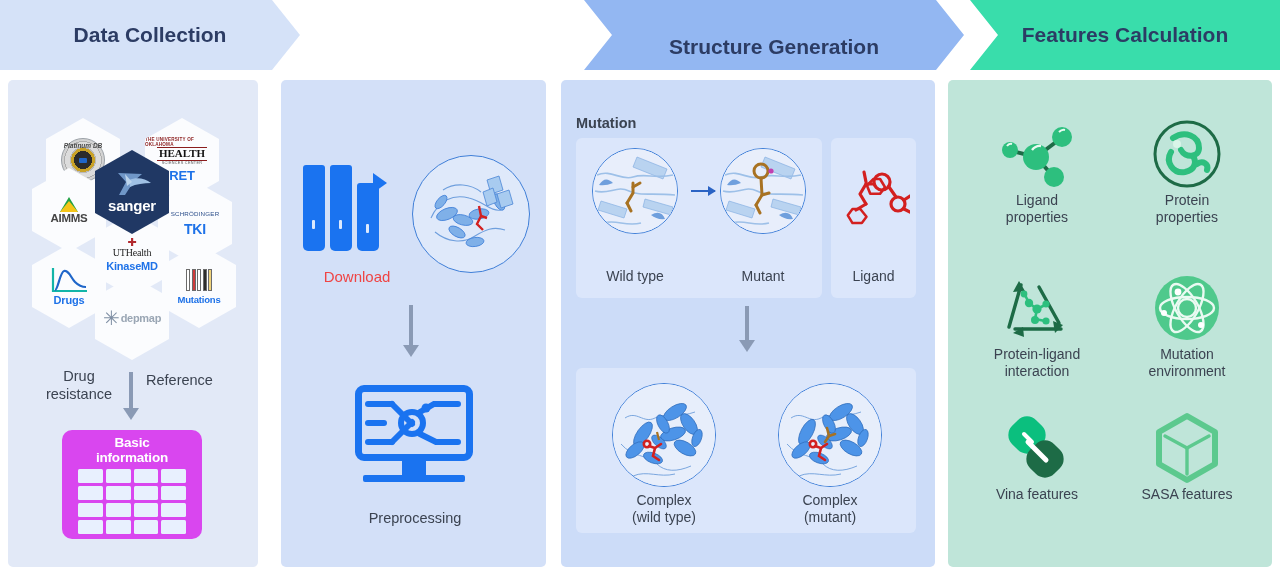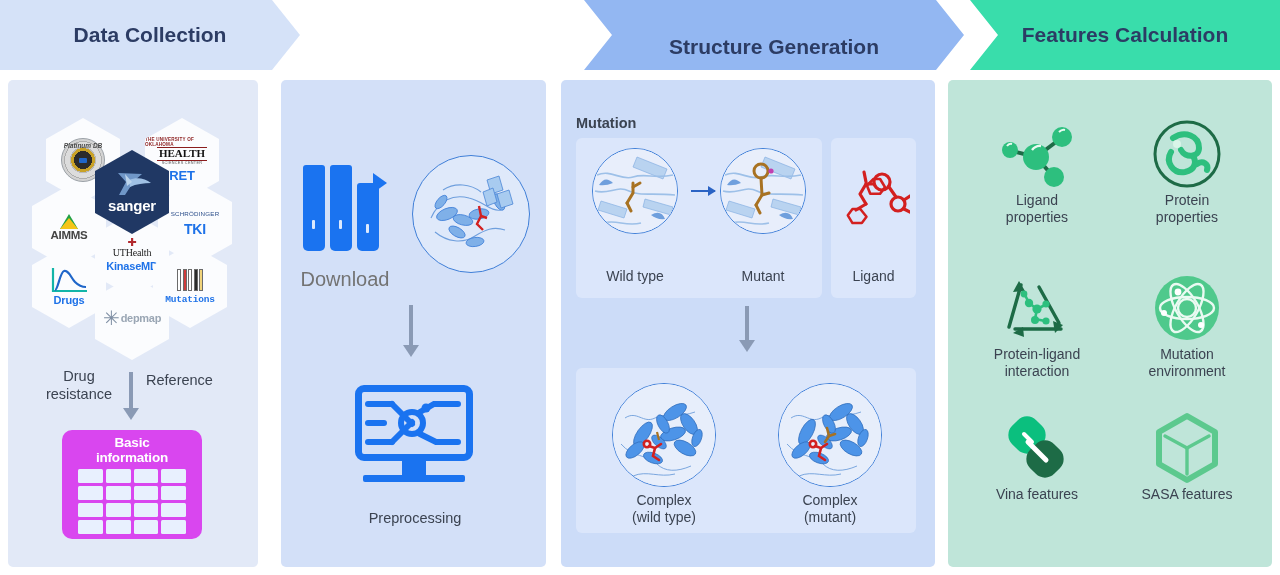--- a/index.html
+++ b/index.html
@@ -107,22 +107,22 @@
                    grid-template-rows:repeat(4,1fr); gap:3px; }
   .bitable .cell { height:14px; background:#e8f0fe; border-radius:1.5px; }
 
   
   .dl-icon { position:absolute; left:303px; top:163px; width:84px; height:88px; }
   .dl-icon i { position:absolute; bottom:0; background:#1a73f0; border-radius:3px 3px 5px 5px; }
   .dl-icon .tick { position:absolute; width:3px; height:9px; background:#dce9fd; border-radius:1px; }
   .dl-icon .tri { position:absolute; right:0; top:10px; width:0;height:0;
                   border-top:10px solid transparent;border-bottom:10px solid transparent;
                   border-left:14px solid #1a73f0; }
-  .cap-dl { position:absolute; left:290px; top:268px; width:110px; text-align:center;
-            font-size:20px; color:#737373; }
+  .cap-dl { position:absolute; left:302px; top:268px; width:110px; text-align:center;
+            font-size:15px; color:#ef4444; }
 
   .prot-circle { position:absolute; border-radius:50%; overflow:hidden; }
   .pc1 { left:412px; top:155px; width:118px; height:118px;
          border:1.4px solid #3f7fd8; background:#dfe9fa; }
 
   .pp-icon { position:absolute; left:355px; top:385px; width:118px; height:98px; }
   .pp-icon .screen { position:absolute; left:0; top:0; width:118px; height:76px;
                      border:7px solid #1a73f0; border-radius:9px; }
   .pp-icon .neck { position:absolute; left:47px; top:76px; width:24px; height:14px; background:#1a73f0; }
   .pp-icon .base { position:absolute; left:8px; top:90px; width:102px; height:7px;
@@ -175,21 +175,21 @@
   <div class="panel p4"></div>
 
   <div class="hexwrap">
 
     <div class="hex" style="left:14px; top:0;">
       <div class="disc">
         <div class="disc-txt">Platinum DB</div>
       </div>
     </div>
 
-    <div class="hex" style="left:0; top:67px;align-items:center;">
+    <div class="hex" style="left:0; top:50px;align-items:center;">
       <div class="aimms-tri"></div>
       <div class="aimms-txt">AIMMS</div>
     </div>
 
     <div class="hex" style="left:0; top:126px;">
       <svg width="40" height="28" viewBox="0 0 40 28">
         <path d="M4 2 L4 25 L38 25" stroke="#12b5a8" stroke-width="2.2" fill="none"></path>
         <path d="M6 24 C9 24 11 6 15 5 C20 4 22 12 26 16 C30 20 34 21 37 21" stroke="#1f66c9" stroke-width="2.2" fill="none"></path>
       </svg>
       <div class="hex-lbl">Drugs</div>
@@ -224,21 +224,21 @@
       <div class="health-main">HEALTH</div>
       <div class="health-sub">SCIENCES CENTER</div>
       <div class="hex-lbl" style="margin-top:3px;font-size:13px">RET</div>
     </div>
 
     <div class="hex" style="left:126px; top:63px;">
       <div class="schro">SCHRÖDINGER</div>
       <div class="hex-lbl" style="font-size:14px;margin-top:4px">TKI</div>
     </div>
 
-    <div class="hex" style="left:121px; top:126px;font-family:Liberation Mono, monospace;">
+    <div class="hex" style="left:130px; top:126px;">
       <div class="mutbars">
         <i style="background:#ffffff"></i>
         <i style="background:#cf3b3b"></i>
         <i style="background:#ffffff"></i>
         <i style="background:#2b2b2b"></i>
         <i style="background:#f0d37a"></i>
       </div>
       <div class="hex-lbl sm" style="margin-top:3px">Mutations</div>
     </div>
   </div>

